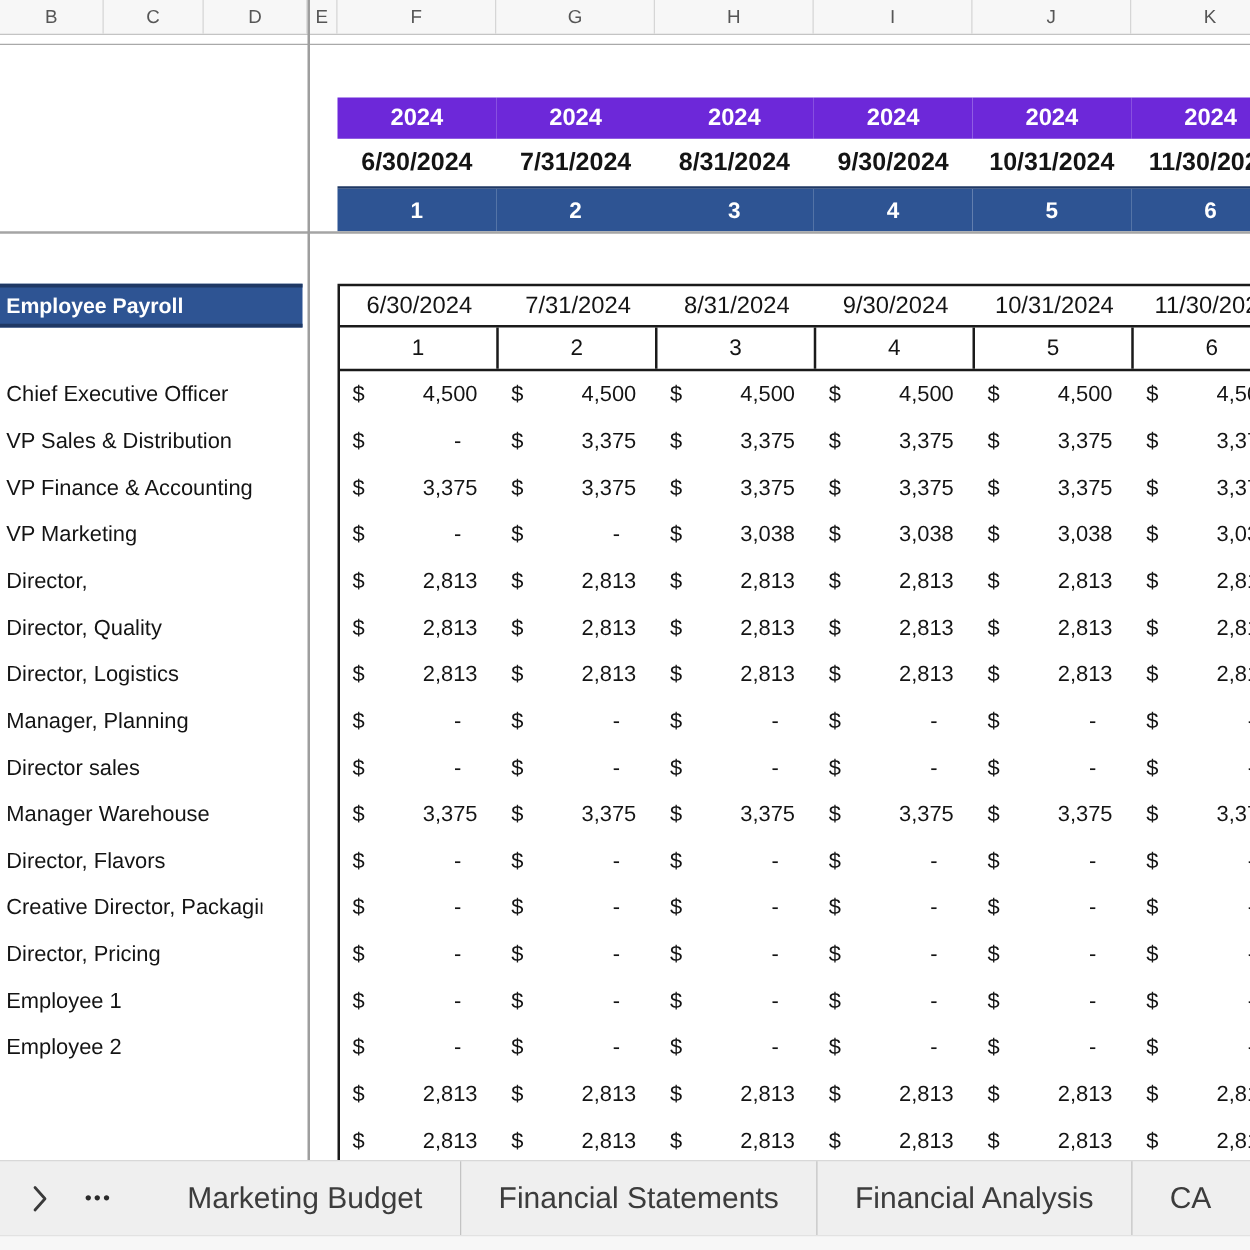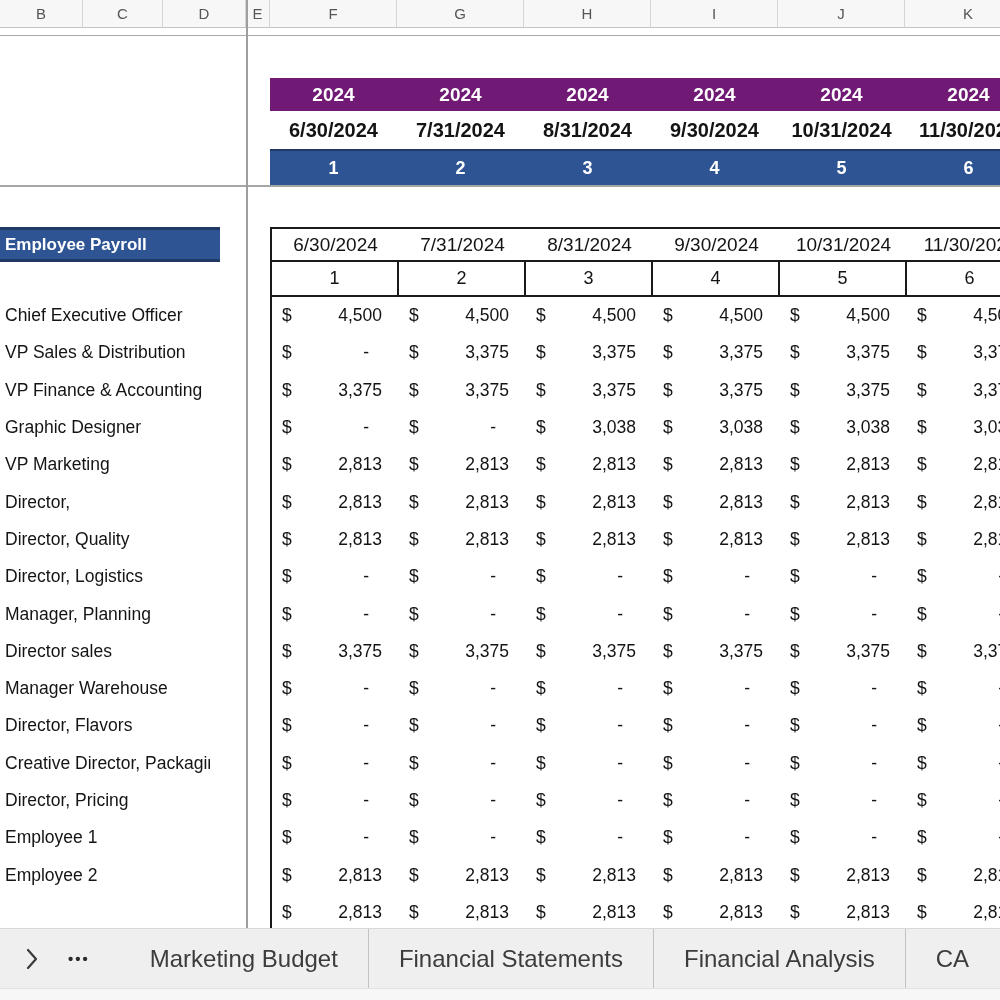--- a/index.html
+++ b/index.html
@@ -15,28 +15,28 @@
 
   .hline-top { position:absolute; left:0; top:35px; width:1000px; height:1px; background:#a9a9a9; }
   .freeze-h  { position:absolute; left:0; top:185px; width:1000px; height:2px; background:#a5a5a5; }
   .freeze-v  { position:absolute; left:246px; top:0; width:2px; height:928px; background:#9e9e9e; }
 
   
   .frozen { position:absolute; left:270px; top:78px; width:762px; }
   .f-row { display:flex; }
   .f-cell { flex:0 0 127px; display:flex; align-items:center; justify-content:center; }
   .year-row  { height:33px; }
-  .year-row .f-cell { background:#701a75; color:#fff; font-weight:bold; font-size:19px; }
+  .year-row .f-cell { background:#6d28d9; color:#fff; font-weight:bold; font-size:19px; }
   .fdate-row { height:38px; }
   .fdate-row .f-cell { color:#141414; font-weight:bold; font-size:20px; }
   .fperiod-row { height:36px; border-top:2px solid #1f3864; }
   .fperiod-row .f-cell { background:#2e5493; color:#fff; font-weight:bold; font-size:18px; }
 
   
-  .section-header { position:absolute; left:0; top:227px; width:220px; height:35px;
+  .section-header { position:absolute; left:0; top:227px; width:242px; height:35px;
     background:#2e5493; border-top:3px solid #1f3864; border-bottom:3px solid #1f3864;
     color:#fff; font-weight:bold; font-size:17px; display:flex; align-items:center; padding-left:5px; }
 
   
   .table { position:absolute; left:270px; top:227px; width:764px; border-left:2px solid #1a1a1a; }
   .t-date-row { display:flex; height:35px; border-top:2px solid #1a1a1a; border-bottom:2px solid #1a1a1a; }
   .t-date-cell { flex:0 0 127px; display:flex; align-items:center; justify-content:center;
     font-size:19px; color:#141414; }
   .t-period-row { display:flex; height:35px; border-bottom:2px solid #1a1a1a; }
   .t-period-cell { flex:0 0 127px; display:flex; align-items:center; justify-content:center;
@@ -582,21 +582,20 @@
             <span class="val">2,813</span>
           </div>
         </div>
       </div>
   </div>
 
   <div class="row-labels" id="rowLabels">
       <div class="row-label">Chief Executive Officer</div>
       <div class="row-label">VP Sales &amp; Distribution</div>
       <div class="row-label">VP Finance &amp; Accounting</div>
-      <div class="row-label">Graphic Designer</div>
       <div class="row-label">VP Marketing</div>
       <div class="row-label">Director,</div>
       <div class="row-label">Director, Quality</div>
       <div class="row-label">Director, Logistics</div>
       <div class="row-label">Manager, Planning</div>
       <div class="row-label">Director sales</div>
       <div class="row-label">Manager Warehouse</div>
       <div class="row-label">Director, Flavors</div>
       <div class="row-label">Creative Director, Packaging</div>
       <div class="row-label">Director, Pricing</div>

